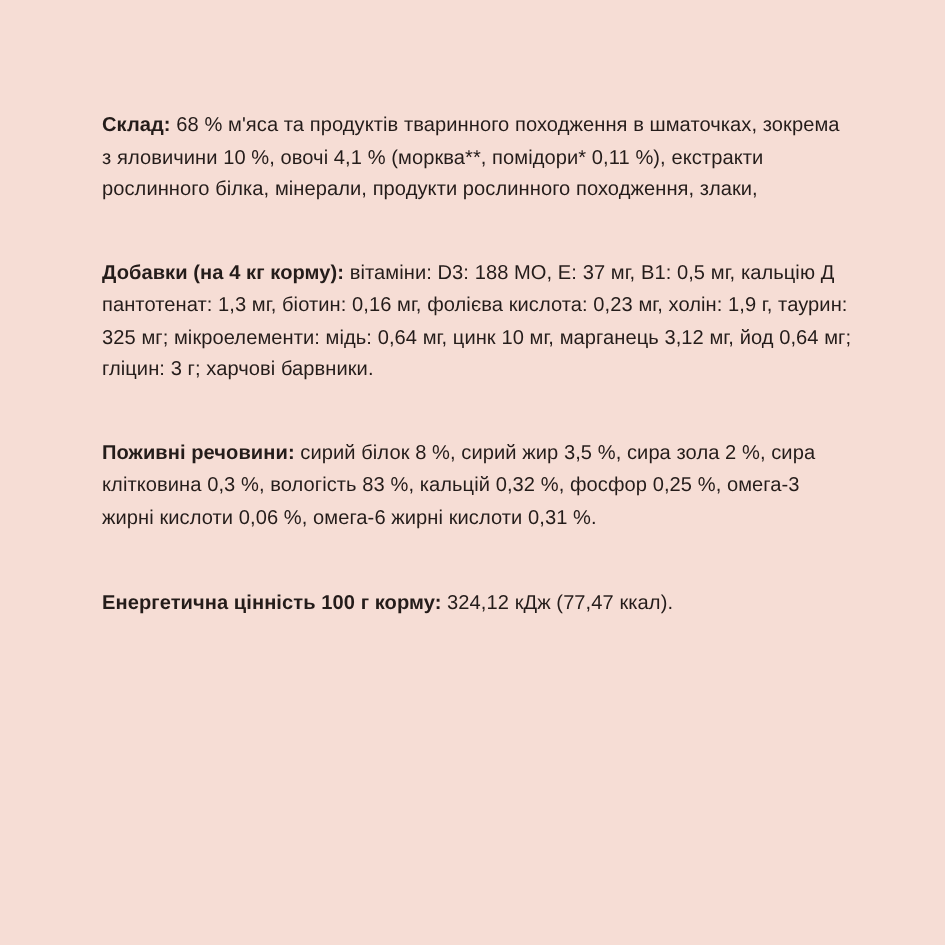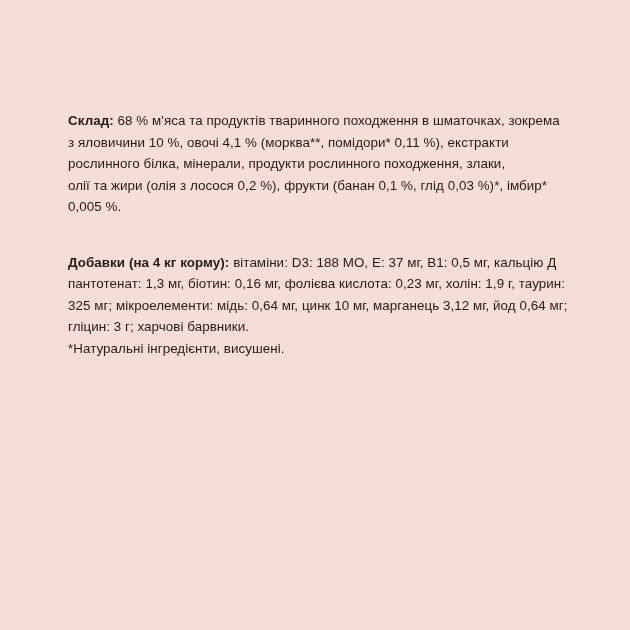--- a/index.html
+++ b/index.html
@@ -12,21 +12,21 @@
     background: #f6ddd5;
     font-family: "Liberation Sans", sans-serif;
     color: #241c1a;
     overflow: hidden;
   }
   .page {
     position: relative;
     width: 630px;
     height: 460px;
     box-sizing: border-box;
-    padding: 110px 62px 0 68px;
+    padding: 72px 62px 0 68px;
   }
   .block {
     margin: 0 0 34px 0;
   }
   .block:last-child {
     margin-bottom: 0;
   }
   .para {
     font-size: 13.4px;
     line-height: 21.5px;
@@ -47,23 +47,27 @@
     margin-bottom: 0;
   }
 </style>
 </head>
 <body style="background: rgb(246, 221, 213); color: rgb(36, 28, 26);">
 
 <div class="page">
 
   <section class="block composition-block">
     <p class="para"><span class="lead">Склад:</span> <span>68 % м'яса та продуктів тваринного походження в шматочках, зокрема з яловичини 10 %, овочі 4,1 % (морква**, помідори* 0,11 %), екстракти рослинного білка, мінерали, продукти рослинного походження, злаки,</span></p>
-    <p class="para">олії та жири (олія з лосося 0,2 %), фрукти (банан 0,1 %, глід 0,03 %)*, імбир* 0,005 %.</p>
   </section>
 
   <section class="block additives-block">
     <p class="para"><span class="lead">Добавки (на 4 кг корму):</span> <span>вітаміни: D3: 188 МО, Е: 37 мг, В1: 0,5 мг, кальцію Д пантотенат: 1,3 мг, біотин: 0,16 мг, фолієва кислота: 0,23 мг, холін: 1,9 г, таурин: 325 мг; мікроелементи: мідь: 0,64 мг, цинк 10 мг, марганець 3,12 мг, йод 0,64 мг; гліцин: 3 г; харчові барвники.</span></p>
-    <p class="para">*Натуральні інгредієнти, висушені.</p>
   </section>
 
+  <section class="block nutrition-block">
+    <p class="para"><span class="lead">Поживні речовини:</span> <span>сирий білок 8 %, сирий жир 3,5 %, сира зола 2 %, сира клітковина 0,3 %, вологість 83 %, кальцій 0,32 %, фосфор 0,25 %, омега-3 жирні кислоти 0,06 %, омега-6 жирні кислоти 0,31 %.</span></p>
+  </section>
 
+  <section class="block energy-block">
+    <p class="para"><span class="lead">Енергетична цінність 100 г корму:</span> <span>324,12 кДж (77,47 ккал).</span></p>
+  </section>
 
 </div>
 
 </body></html>

